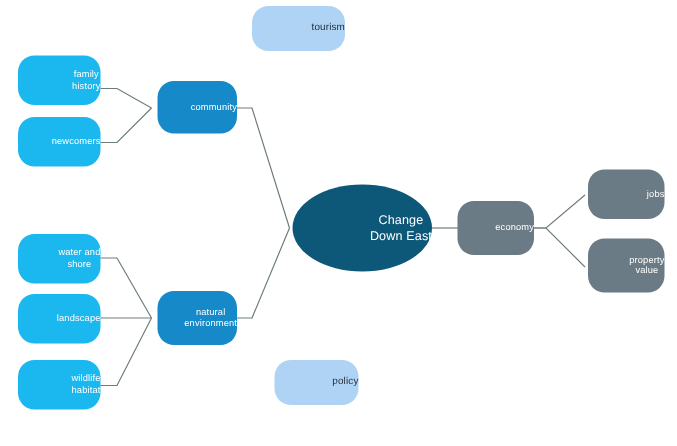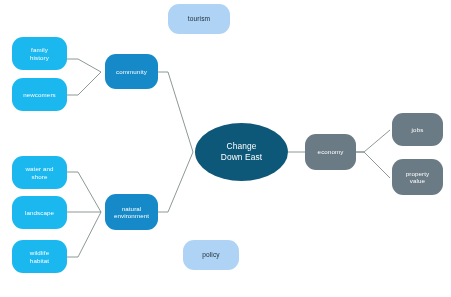--- a/index.html
+++ b/index.html
@@ -20,21 +20,21 @@
     left: 0;
     top: 0;
     width: 451px;
     height: 297px;
     pointer-events: none;
   }
   .node {
     position: absolute;
     display: flex;
     align-items: center;
-    justify-content: center;
+    justify-content: flex-end;
     text-align: center;
     box-sizing: border-box;
     line-height: 1.15;
     white-space: pre-line;
     letter-spacing: 0.1px;
   }
   .node.rounded { border-radius: 11px; }
   .node.ellipse { border-radius: 50%; }
   .leaf-cyan {
     background: #1BB8F0;

